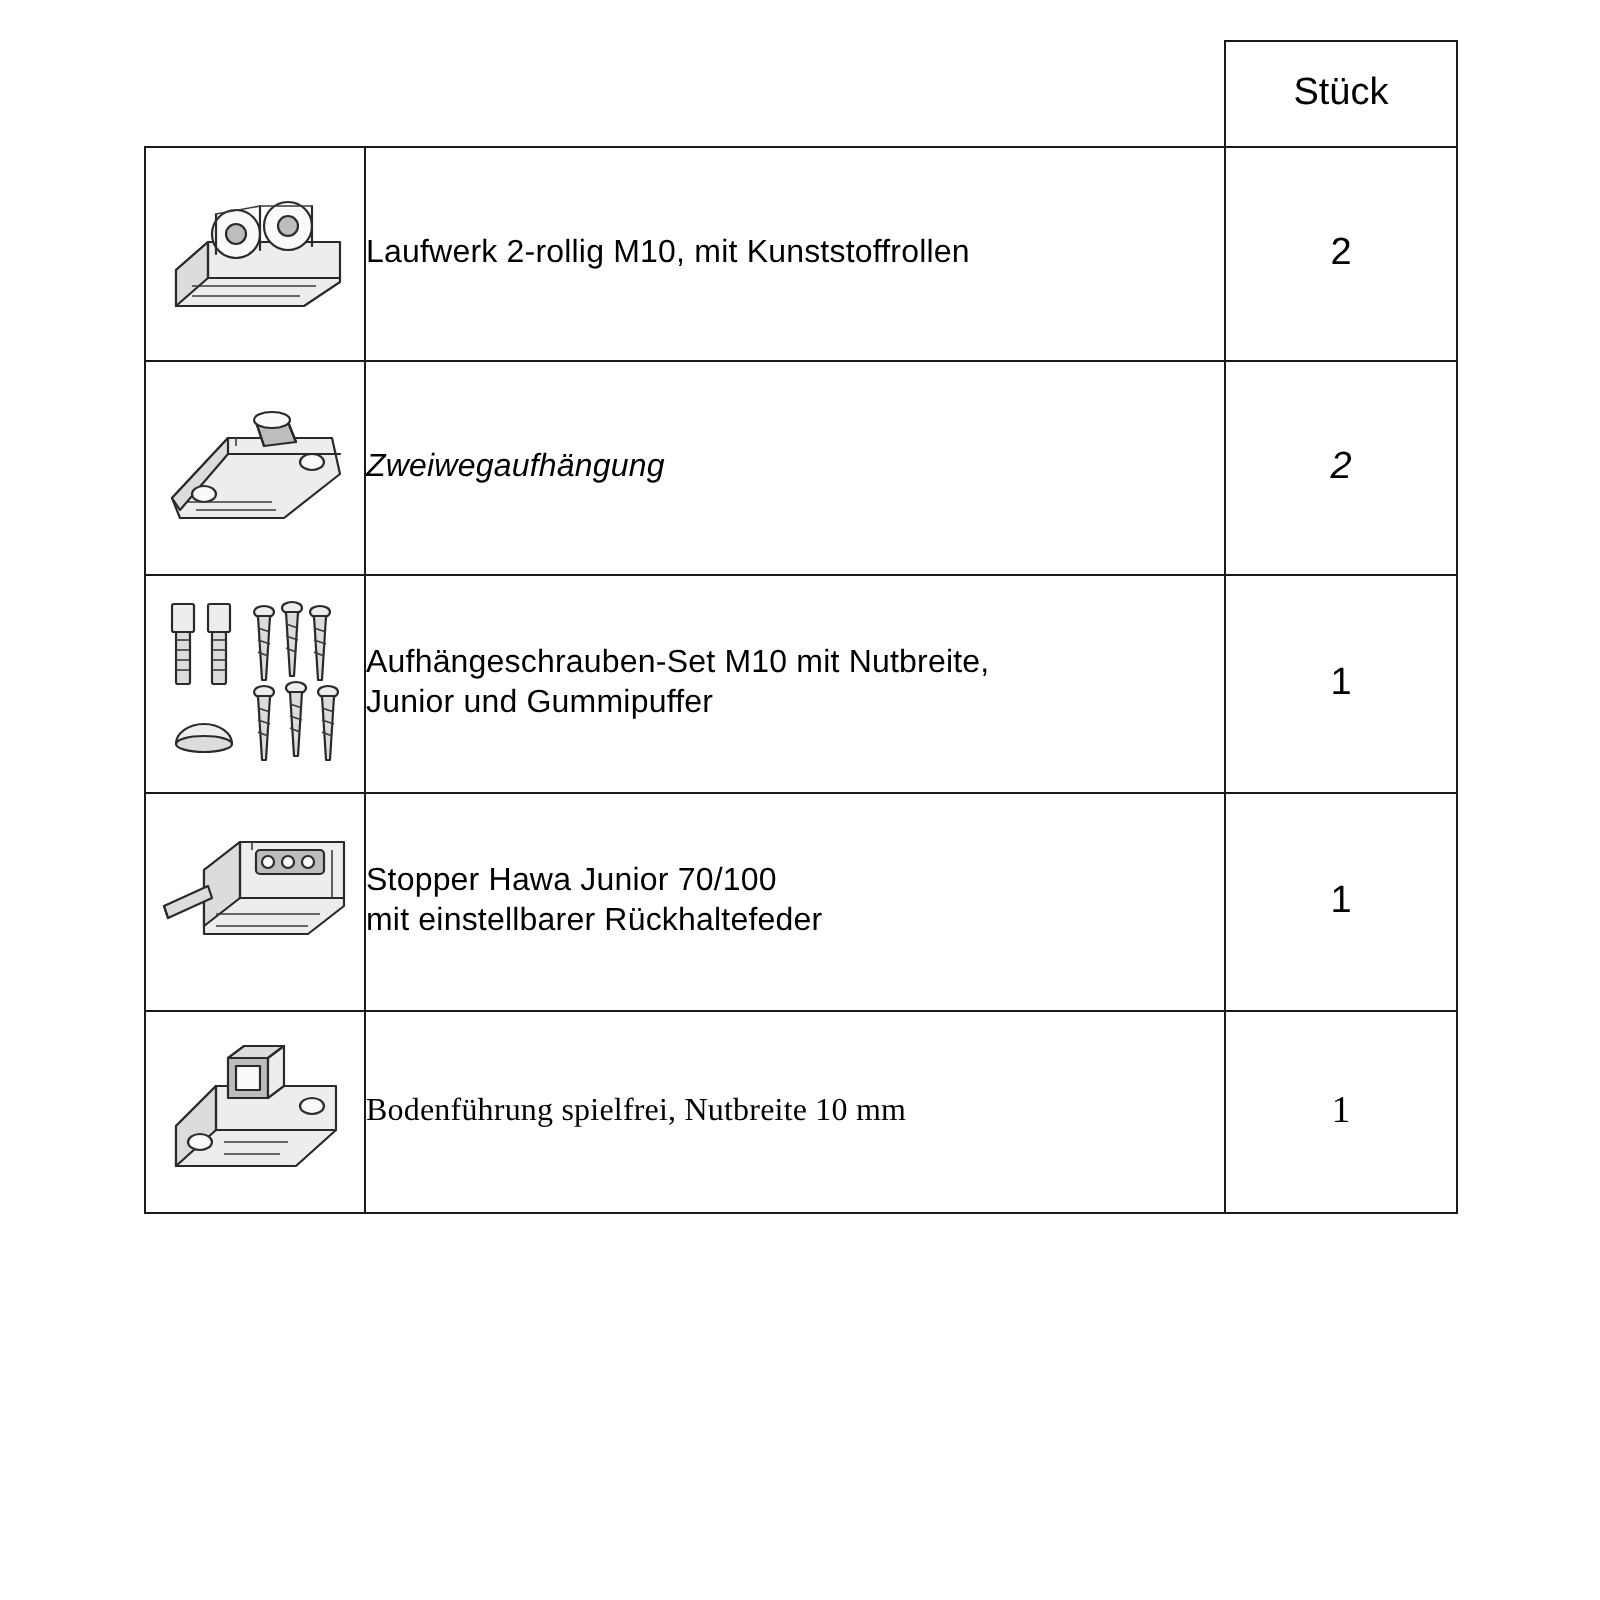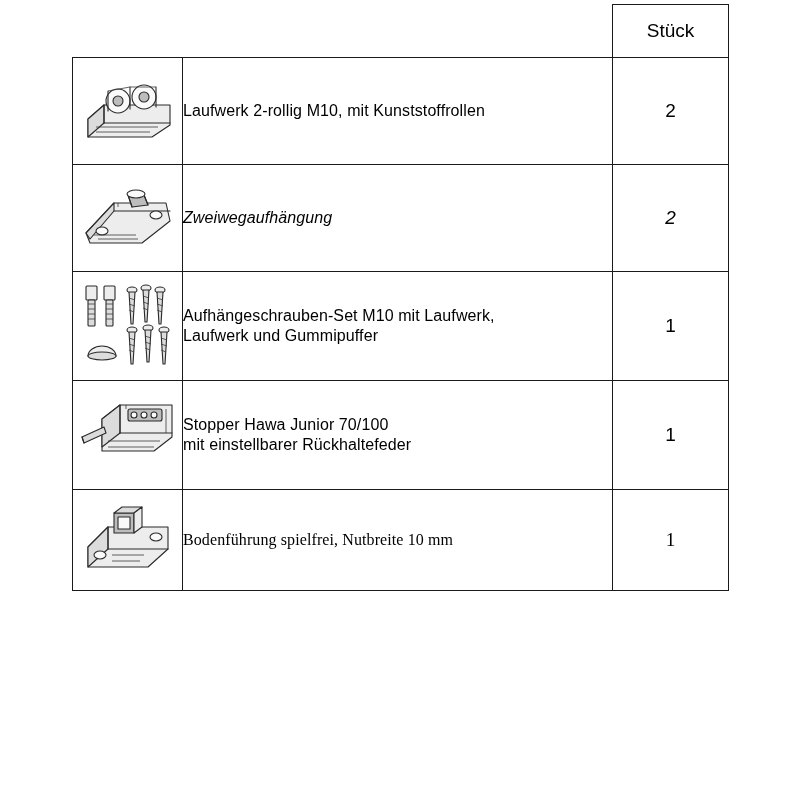--- a/index.html
+++ b/index.html
@@ -18,21 +18,21 @@
     position: relative;
     width: 800px;
     height: 800px;
     box-sizing: border-box;
   }
   table.parts {
     border-collapse: collapse;
     table-layout: fixed;
     position: absolute;
     left: 72px;
-    top: 4px;
+    top: 20px;
     width: 656px;
   }
   table.parts td {
     border: 1px solid #1a1a1a;
     padding: 0;
     vertical-align: middle;
   }
   col.c-img { width: 110px; }
   col.c-desc { width: 430px; }
   col.c-qty { width: 116px; }
@@ -214,22 +214,22 @@
             <g>
               <ellipse class="fill-lt" cx="88" cy="50" rx="5" ry="3"></ellipse>
               <polygon class="fill-md" points="85,52 91,52 89,84 87,84"></polygon>
               <polyline class="ln-thin" points="85,58 91,60"></polyline>
               <polyline class="ln-thin" points="85,64 91,66"></polyline>
               <polyline class="ln-thin" points="85,70 90,72"></polyline>
             </g>
           </svg>
         </td>
         <td class="row-desc">
-          <span>Aufhängeschrauben-Set M10 mit Laufwerk,</span>
-          <span class="desc-line2">Laufwerk und Gummipuffer</span>
+          <span>Aufhängeschrauben-Set M10 mit Nutbreite,</span>
+          <span class="desc-line2">Junior und Gummipuffer</span>
         </td>
         <td class="row-qty">1</td>
       </tr>
 
       <tr class="r4">
         <td class="row-img">
           <svg width="104" height="84" viewBox="0 0 104 84">
             <polygon class="fill-lt" points="26,26 44,12 96,12 96,44 78,58 26,58"></polygon>
             <polygon class="fill-md" points="26,26 44,12 44,40 26,54"></polygon>
             <polyline class="ln" points="44,40 96,40"></polyline>

